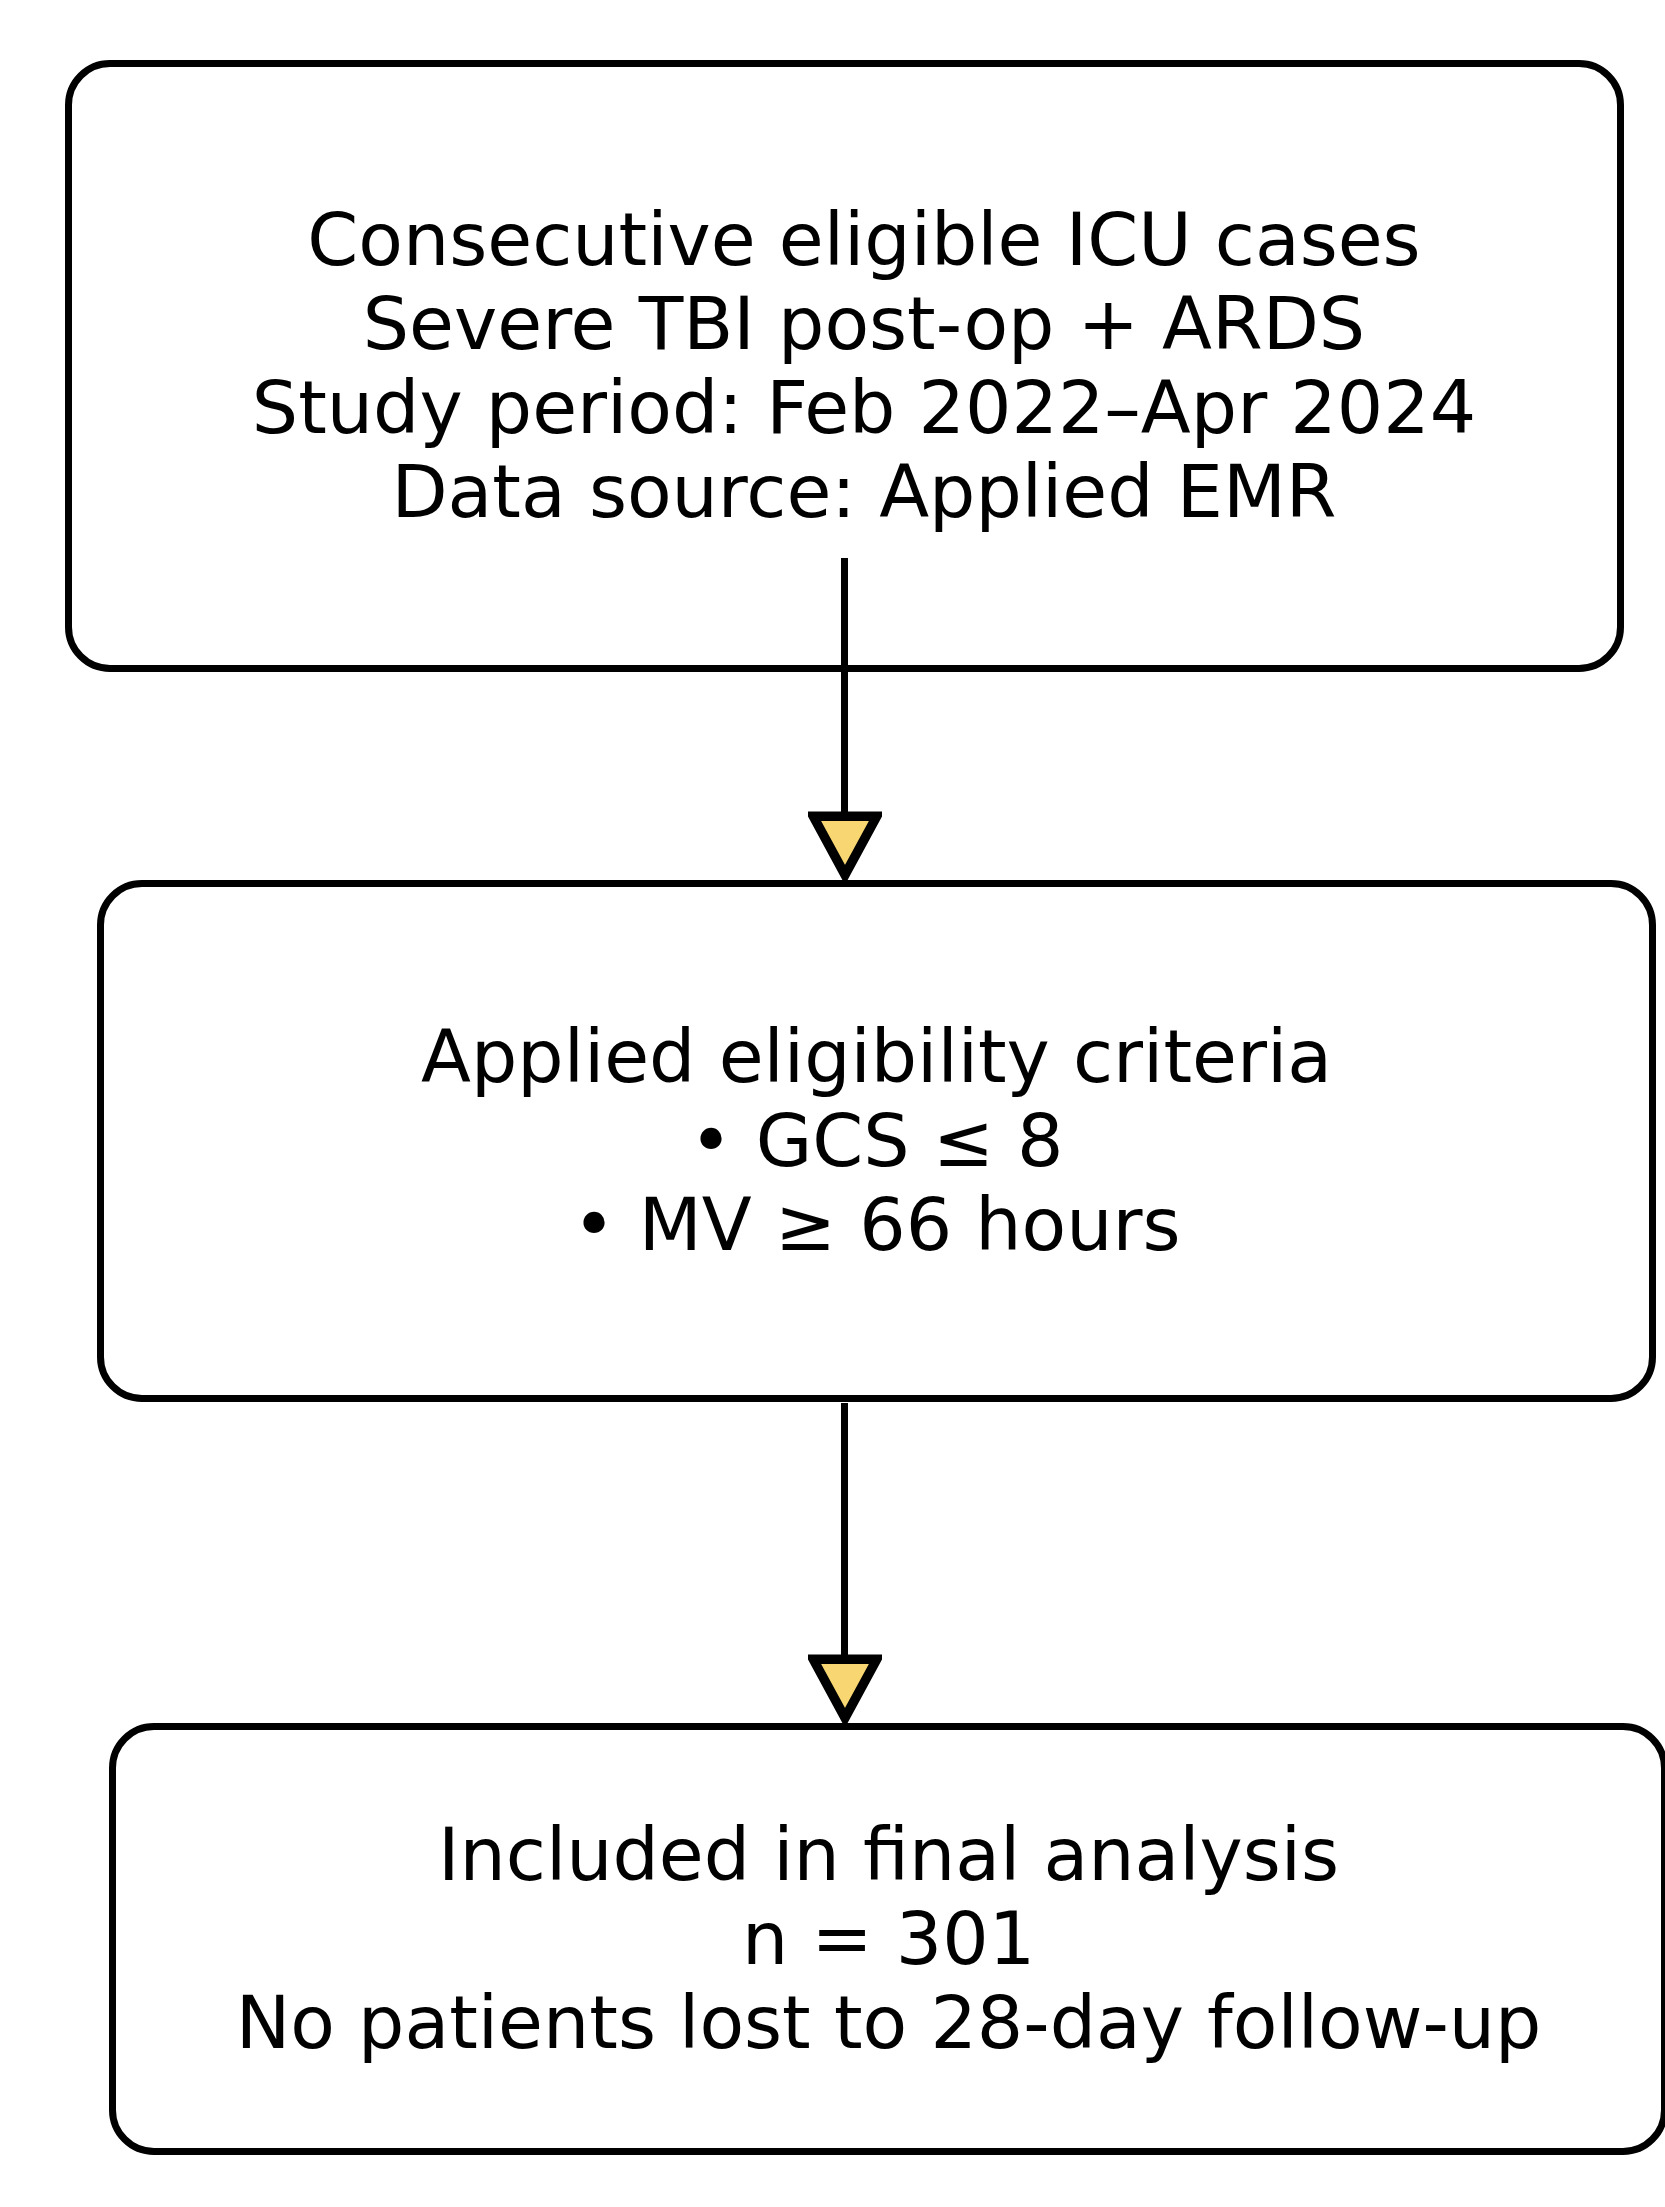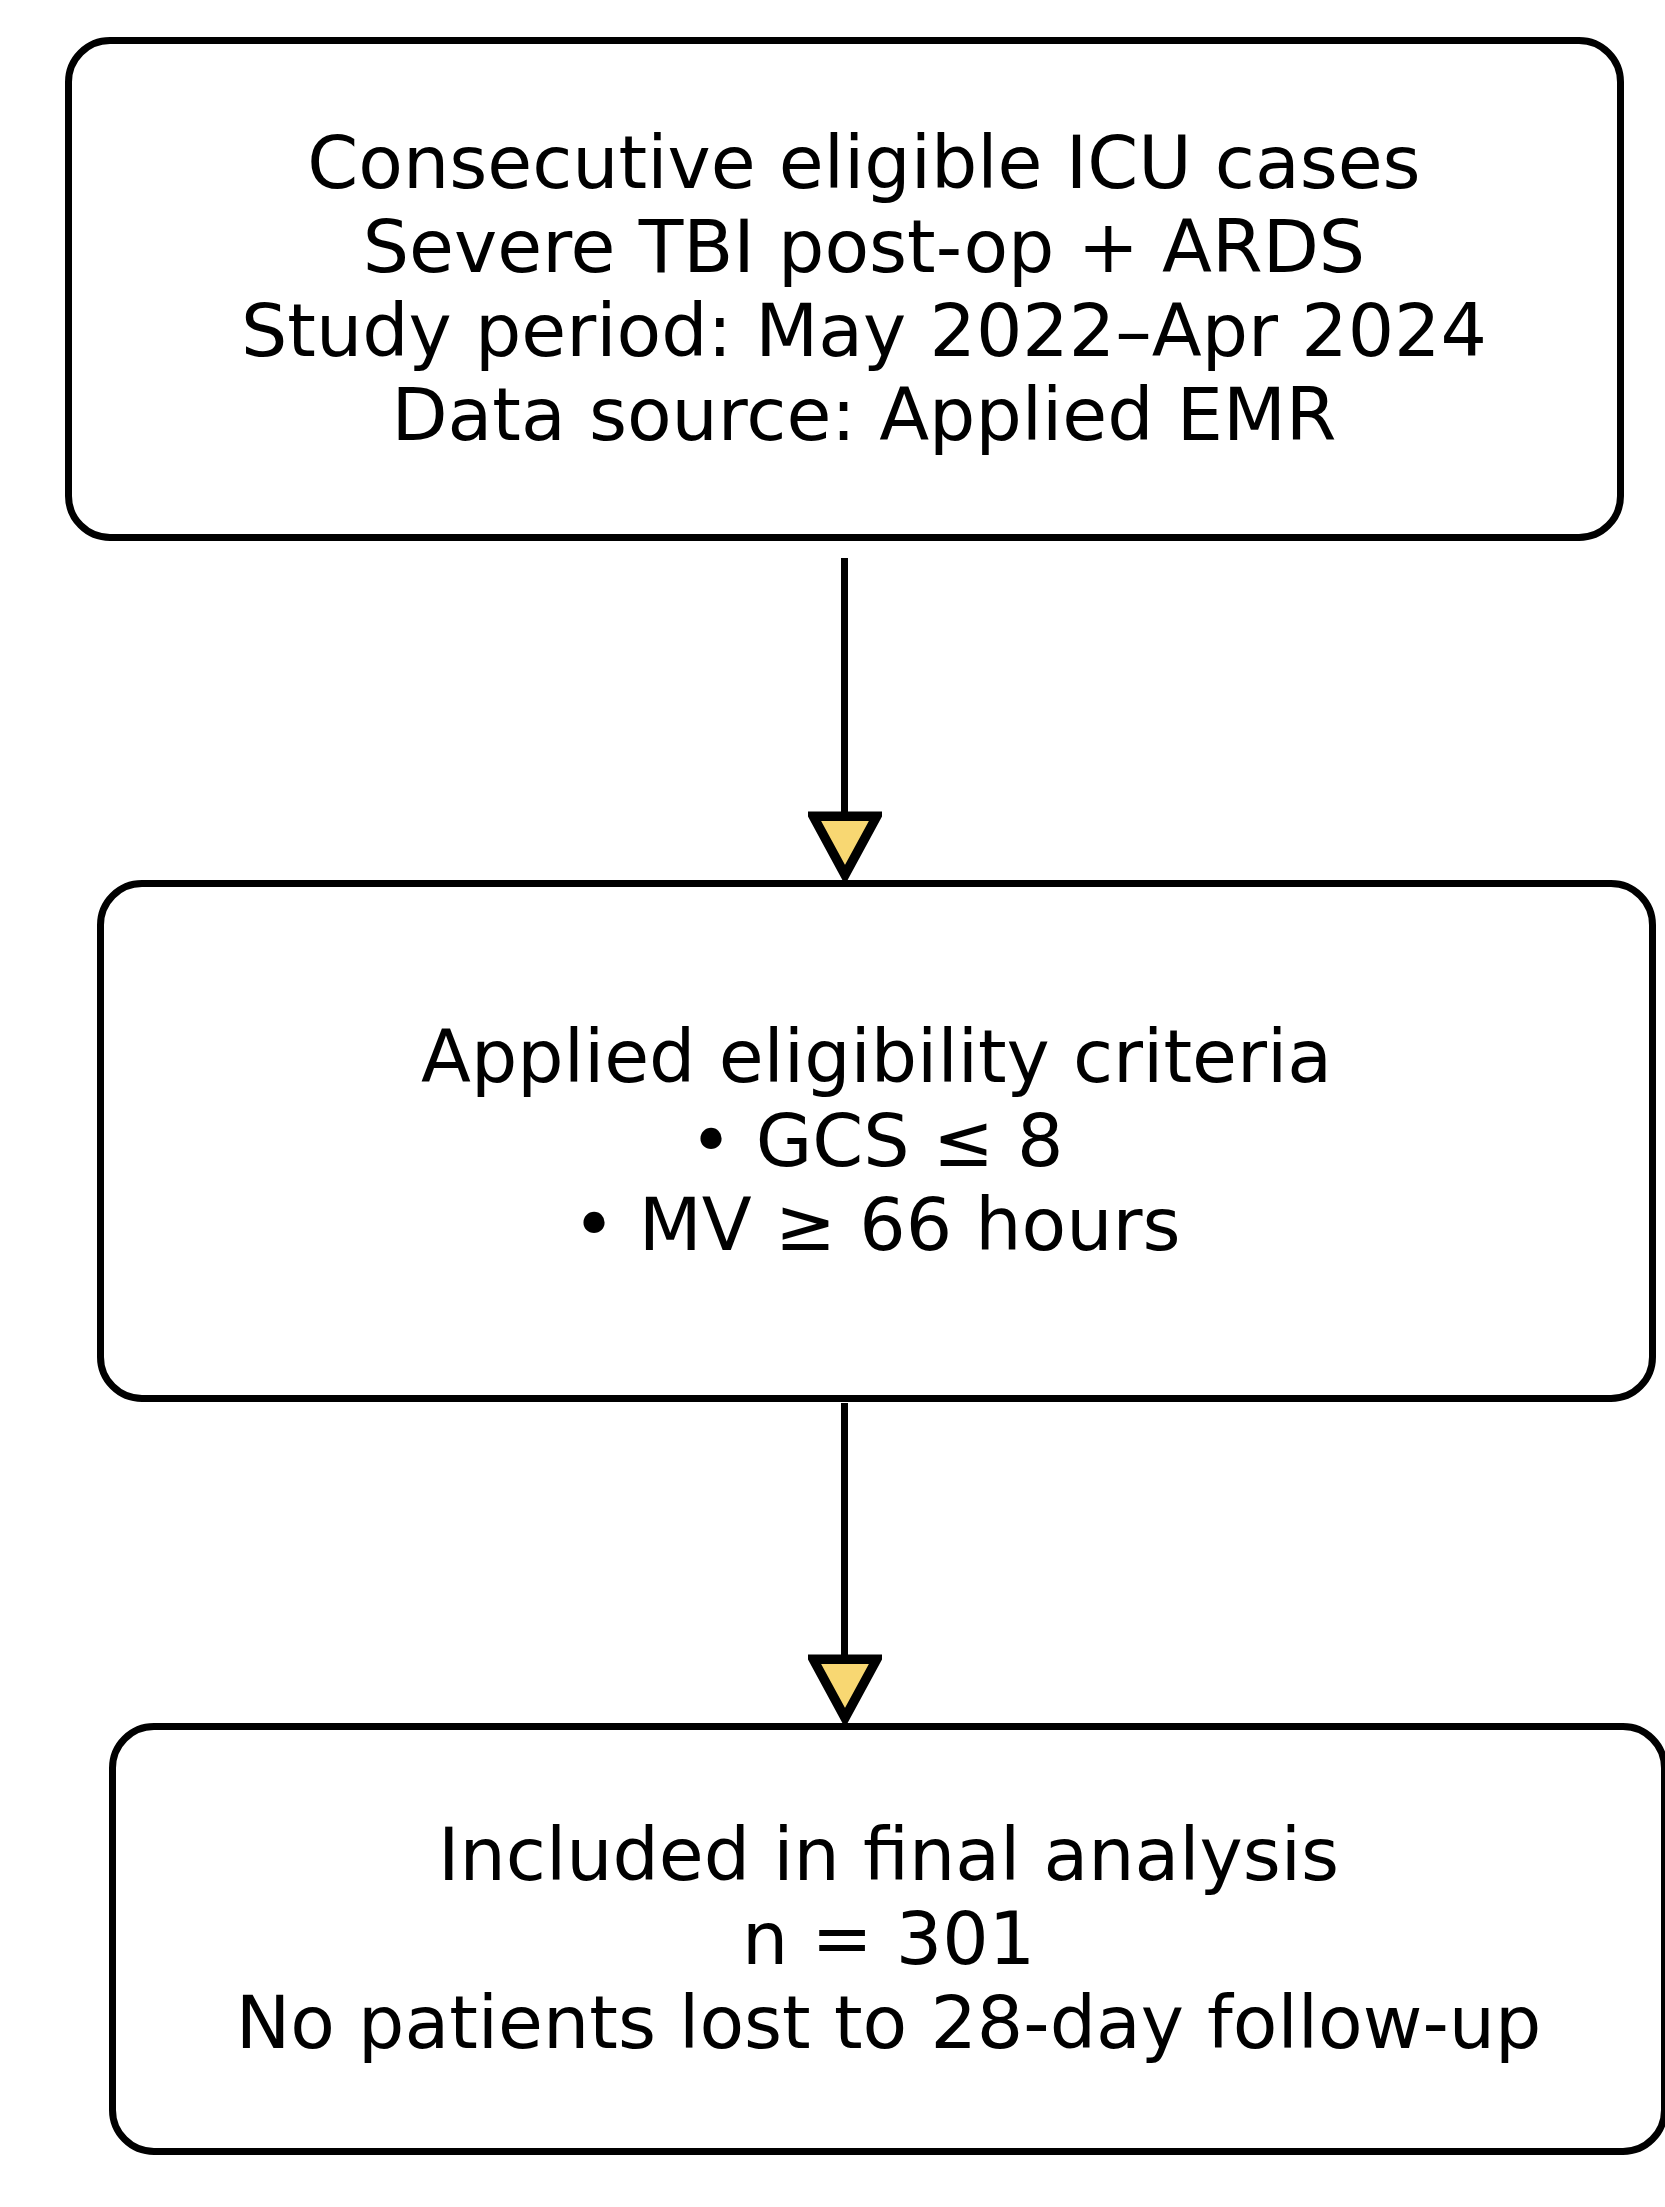--- a/index.html
+++ b/index.html
@@ -29,21 +29,21 @@
     justify-content: center;
     align-items: center;
     text-align: center;
   }
   .box .line {
     font-size: 73px;
     line-height: 84px;
     white-space: nowrap;
     color: #000000;
   }
-  .box-source   { top: 37px;   height: 504px; padding-left: 39px; }
+  .box-source   { top: 60px;   height: 612px; padding-left: 39px; }
   .box-criteria { top: 880px; height: 522px; margin-left: 32px; }
   .box-included { top: 1723px; height: 432px; margin-left: 44px; }
 
   .arrow-shaft {
     position: absolute;
     left: 841px;
     width: 7px;
     background: #000000;
   }
   .shaft-1 { top: 558px;  height: 259px; }
@@ -60,21 +60,21 @@
   .head-2 { top: 1654px; }
 </style>
 </head>
 <body>
 
 <div class="canvas">
 
   <div class="box box-source">
     <div class="line">Consecutive eligible ICU cases</div>
     <div class="line">Severe TBI post-op + ARDS</div>
-    <div class="line">Study period: May 2022–Apr 2024</div>
+    <div class="line">Study period: Feb 2022–Apr 2024</div>
     <div class="line">Data source: Applied EMR</div>
   </div>
 
   <div class="arrow-shaft shaft-1"></div>
   <svg class="arrow-head head-1" viewBox="0 0 86 80" preserveAspectRatio="none">
     <polygon points="6,6 80,6 43,74" stroke="#000000" stroke-width="11" stroke-linejoin="miter" fill="#f8d772"></polygon>
   </svg>
 
   <div class="box box-criteria">
     <div class="line">Applied eligibility criteria</div>

